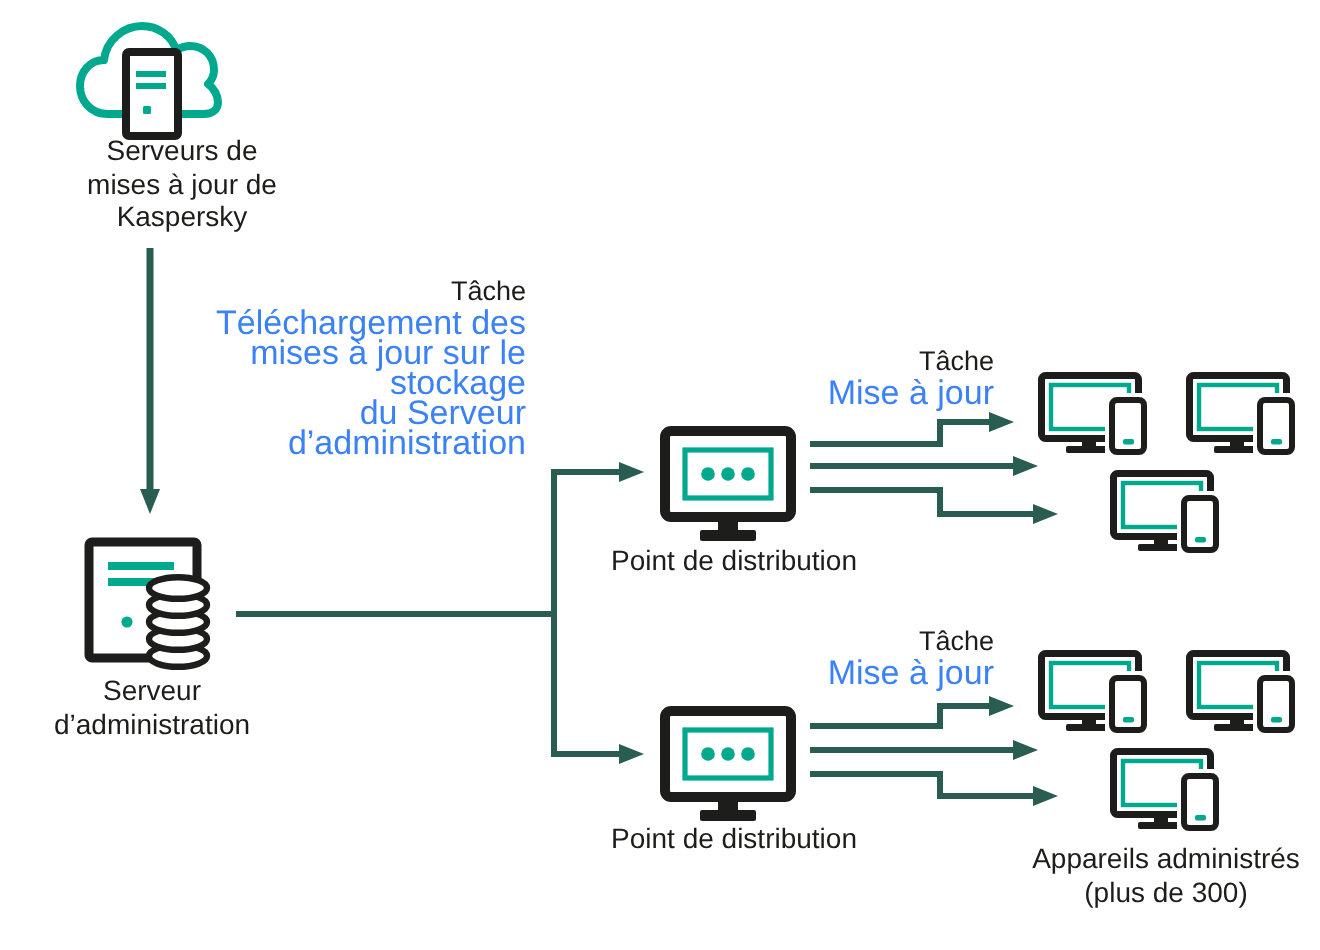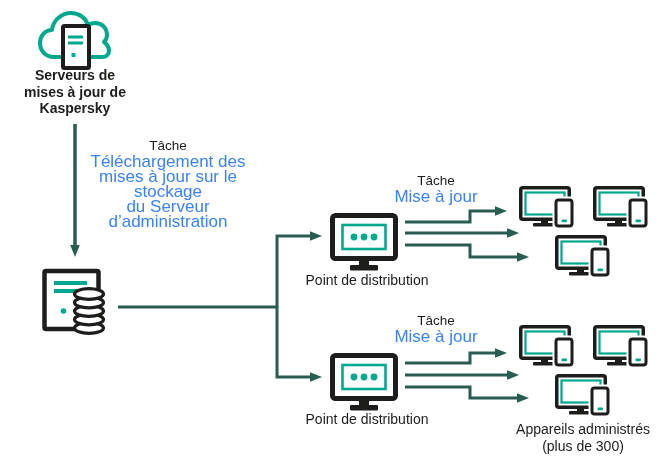--- a/index.html
+++ b/index.html
@@ -3,26 +3,26 @@
 <meta charset="utf-8">
 <style>
   html,body{margin:0;padding:0;background:#fff;}
   .canvas{
     position:relative;width:660px;height:475px;background:#ffffff;
     font-family:"Liberation Sans",sans-serif;color:#1d1d1b;overflow:hidden;
   }
   .abs{position:absolute;}
   .pre{white-space:pre-line;}
   .lbl{font-size:14px;line-height:16.5px;text-align:center;}
-  .annot{text-align:center;}
+  .annot{text-align:right;}
   .annot .t{font-size:13.5px;line-height:15.5px;color:#1d1d1b;}
   .annot .d{font-size:17px;line-height:15px;color:#3b82f6;}
   svg{display:block;}
 
-  #lbl-update-servers{left:0px;top:67px;width:150px;font-weight:bold;}
+  #lbl-update-servers{left:16px;top:67px;width:150px;}
   #task-download{left:73px;top:138px;width:190px;}
   #lbl-admin{left:0px;top:337px;width:152px;}
   #annot-diffusion{left:133px;top:263px;width:120px;}
   #task-top{left:375px;top:173px;width:122px;}
   #lbl-dp-top{left:277px;top:272px;width:180px;}
   #task-bottom{left:375px;top:313px;width:122px;}
   #lbl-dp-bottom{left:277px;top:411px;width:180px;}
   #lbl-managed{left:493px;top:421px;width:180px;}
 
   #icon-cloud{left:38px;top:9px;}
@@ -83,20 +83,22 @@
     <circle cx="21.5" cy="43" r="2.8" fill="#00a88e"></circle>
     <g fill="#ffffff" stroke="#1d1d1b" stroke-width="3.2">
       <ellipse cx="47" cy="60" rx="14.5" ry="5.4"></ellipse>
       <ellipse cx="47" cy="51.5" rx="14.5" ry="5.4"></ellipse>
       <ellipse cx="47" cy="43" rx="14.5" ry="5.4"></ellipse>
       <ellipse cx="47" cy="34.5" rx="14.5" ry="5.4"></ellipse>
       <ellipse cx="47" cy="26" rx="14.5" ry="5.4"></ellipse>
     </g>
   </svg>
 
+  <div id="lbl-admin" class="abs lbl pre">Serveur
+d’administration</div>
 
 
   <svg id="icon-dp-top" class="abs" width="68" height="60" viewBox="0 0 68 60">
     <rect x="2.5" y="2.5" width="63" height="43" rx="3" fill="#ffffff" stroke="#1d1d1b" stroke-width="5"></rect>
     <rect x="12.5" y="12" width="43" height="24" fill="none" stroke="#00a88e" stroke-width="2.6"></rect>
     <g fill="#00a88e">
       <circle cx="24" cy="24" r="3.4"></circle>
         <circle cx="34" cy="24" r="3.4"></circle>
         <circle cx="44" cy="24" r="3.4"></circle>
     </g>

